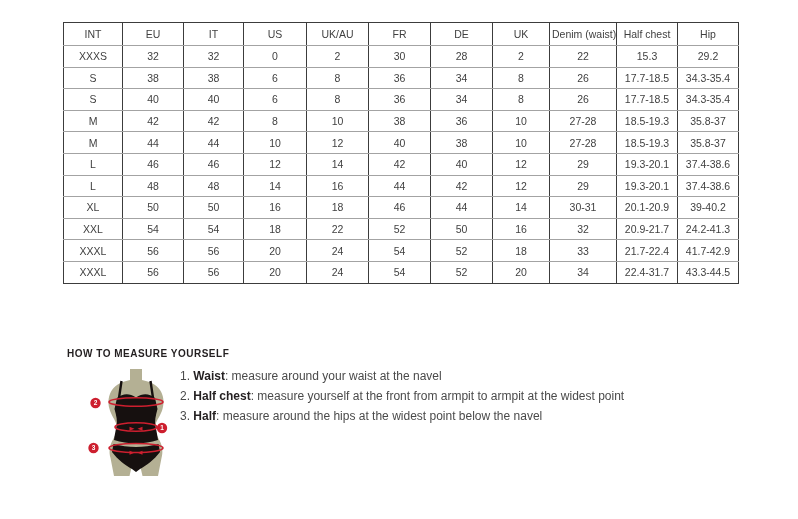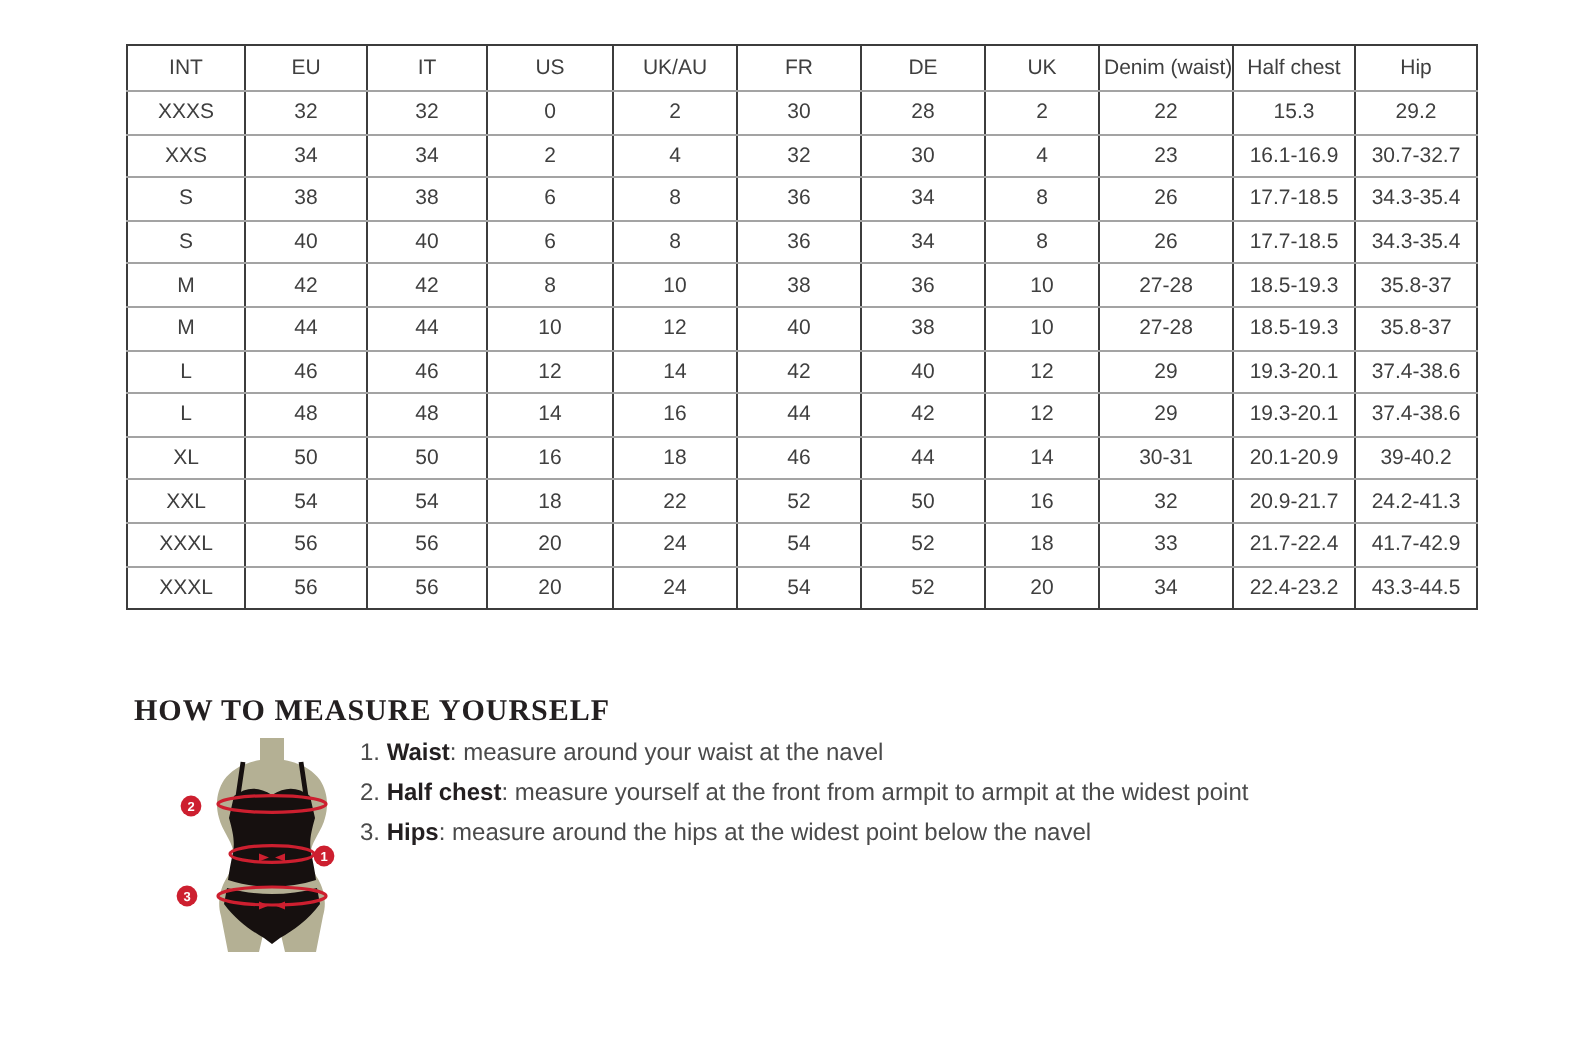--- a/index.html
+++ b/index.html
@@ -33,24 +33,23 @@
     overflow:hidden;
   }
   .size-table th { height:22px;margin-top:48px; }
   .size-table td { height:20.6px; }
   .size-table th:last-child, .size-table td:last-child { border-right:0; }
   .size-table tbody tr:last-child td { border-bottom:0; }
 
   
   .measure-heading {
     position:absolute; left:67px; top:348px;
-    font-size:15px; font-weight:bold;
+    font-size:10px; font-weight:bold;
     letter-spacing:0.5px;
     color:#231f20;
-    font-family:Liberation Serif, serif;
   }
   .measure-figure {
     position:absolute; left:84px; top:368px;
     width:104px; height:130px;
   }
   .measure-steps {
     position:absolute; left:180px; top:369px;
     font-size:12px;
     color:#4a4a4a;
   }
@@ -108,33 +107,20 @@
         <td>0</td>
         <td>2</td>
         <td>30</td>
         <td>28</td>
         <td>2</td>
         <td>22</td>
         <td>15.3</td>
         <td>29.2</td>
       </tr>
       <tr>
-        <td>XXS</td>
-        <td>34</td>
-        <td>34</td>
-        <td>2</td>
-        <td>4</td>
-        <td>32</td>
-        <td>30</td>
-        <td>4</td>
-        <td>23</td>
-        <td>16.1-16.9</td>
-        <td>30.7-32.7</td>
-      </tr>
-      <tr>
         <td>S</td>
         <td>38</td>
         <td>38</td>
         <td>6</td>
         <td>8</td>
         <td>36</td>
         <td>34</td>
         <td>8</td>
         <td>26</td>
         <td>17.7-18.5</td>
@@ -247,21 +233,21 @@
       <tr>
         <td>XXXL</td>
         <td>56</td>
         <td>56</td>
         <td>20</td>
         <td>24</td>
         <td>54</td>
         <td>52</td>
         <td>20</td>
         <td>34</td>
-        <td>22.4-23.2</td>
+        <td>22.4-31.7</td>
         <td>43.3-44.5</td>
       </tr>
     </tbody>
 </table>
 
 <div class="measure-heading">HOW TO MEASURE YOURSELF</div>
 
 <svg class="measure-figure" viewBox="0 0 104 130" xmlns="http://www.w3.org/2000/svg">
 
   <path d="M46,1 H58 V12 C66,13.5 72,16.5 76,22 C79.5,27.5 80.5,34 78.5,41
@@ -295,14 +281,14 @@
   <circle cx="78" cy="60" r="5.2" fill="#cd1f2f"></circle>
   <text class="badge-num" x="78" y="62.3">1</text>
 
   <circle cx="9.5" cy="80" r="5.2" fill="#cd1f2f"></circle>
   <text class="badge-num" x="9.5" y="82.3">3</text>
 </svg>
 
 <div class="measure-steps">
     <div class="step"><span>1. </span><b>Waist</b><span>: measure around your waist at the navel</span></div>
     <div class="step"><span>2. </span><b>Half chest</b><span>: measure yourself at the front from armpit to armpit at the widest point</span></div>
-    <div class="step"><span>3. </span><b>Hips</b><span>: measure around the hips at the widest point below the navel</span></div>
+    <div class="step"><span>3. </span><b>Half</b><span>: measure around the hips at the widest point below the navel</span></div>
   </div>
 
 </body></html>

